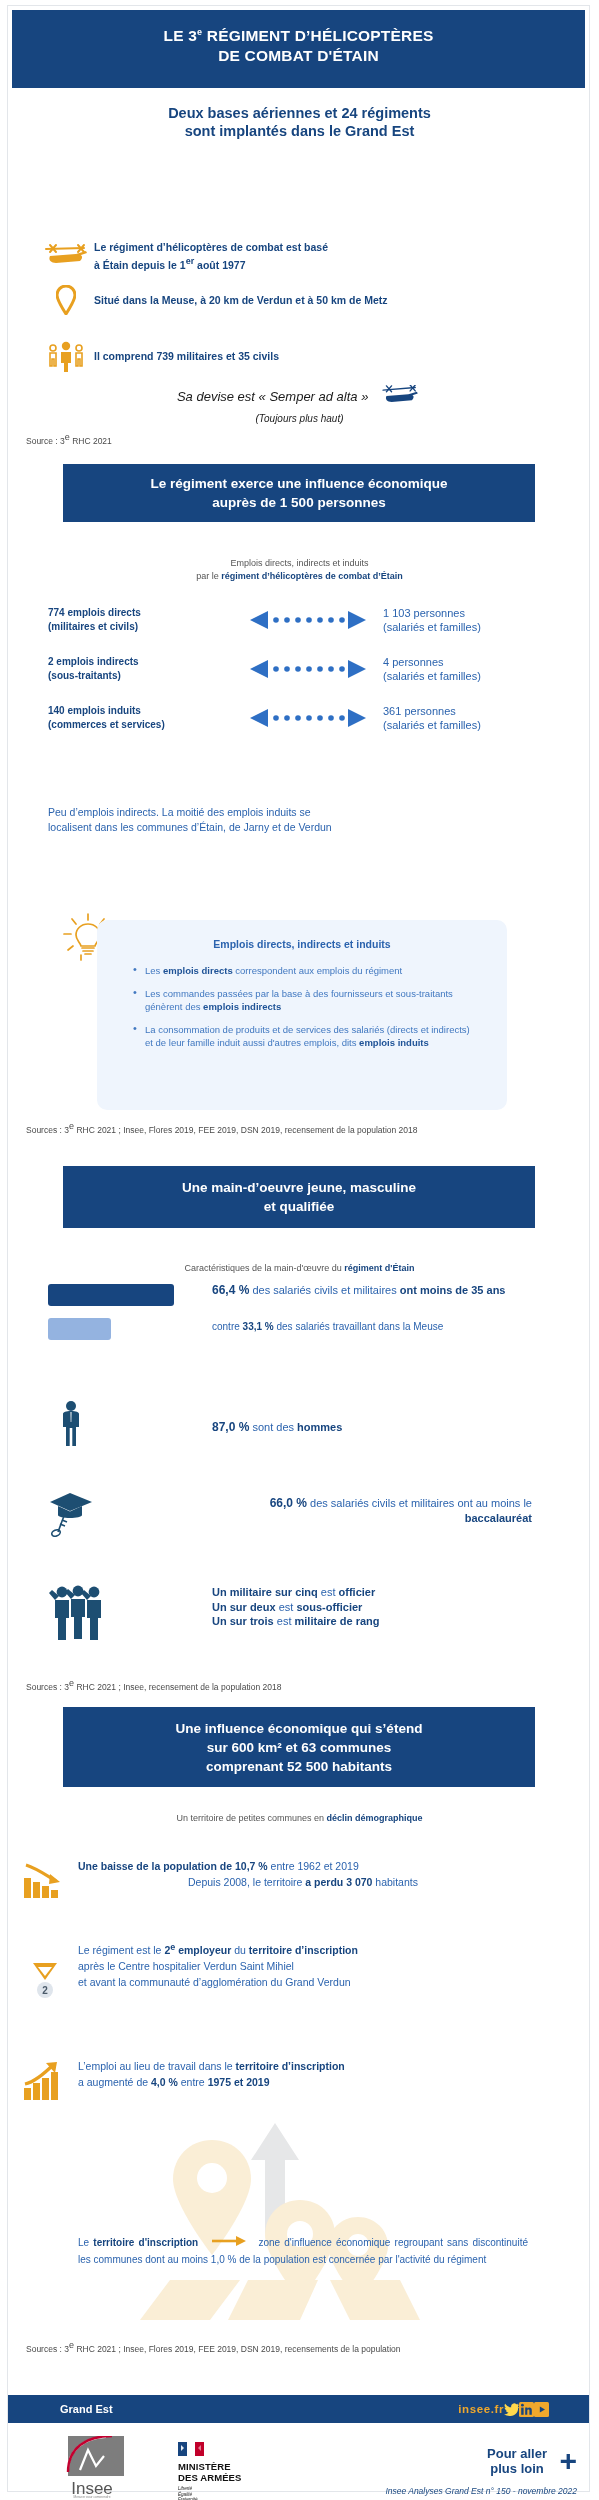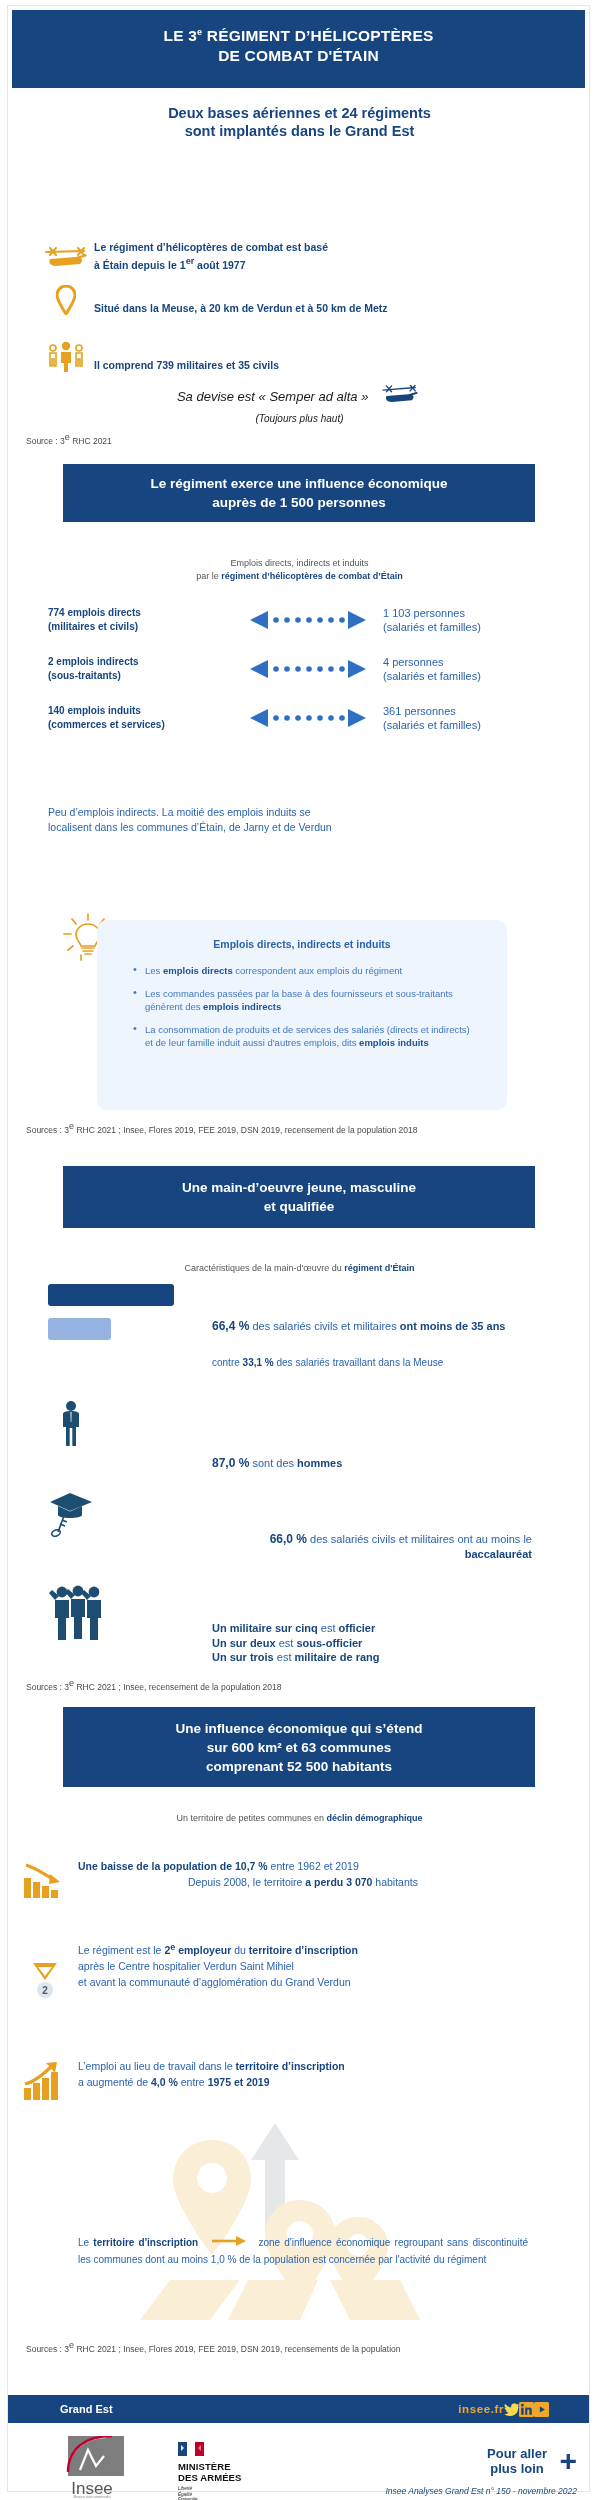--- a/index.html
+++ b/index.html
@@ -51,21 +51,21 @@
     text-align:center;
     font-weight:bold;
     font-size:14.5px;
     line-height:18px;
     color:#17457f;
   }
   
   .row{
     position:absolute;
     display:flex;
-    align-items:flex-end;
+    align-items:center;
   }
   .ico{
     flex:0 0 auto;
     display:flex;align-items:center;justify-content:center;
   }
   .rowtext{
     font-size:10.5px;
     line-height:14px;
     font-weight:bold;
     color:#17457f;
@@ -143,21 +143,21 @@
     color:#4178c0;font-size:11px;
   }
   .infobox li b{color:#1f5397;}
   .bulb{position:absolute;left:60px;top:908px;}
   
   .bar{position:absolute;border-radius:3px;}
   .bar-dark{background:#17457f;}
   .bar-light{background:#94b3e0;}
   .stat{
     position:absolute;
-    font-size:11px;line-height:14.5px;color:#2b63ae;margin-top:36px;
+    font-size:11px;line-height:14.5px;color:#2b63ae;
   }
   .stat b{color:#17457f;}
   .stat .big{font-weight:bold;color:#17457f;font-size:12px;}
   .otext{
     position:absolute;
     font-size:10.5px;line-height:16px;color:#2b63ae;
   }
   .otext b{color:#17457f;}
   
   .terr-wrap{position:absolute;left:0;top:2105px;width:599px;height:215px;}

